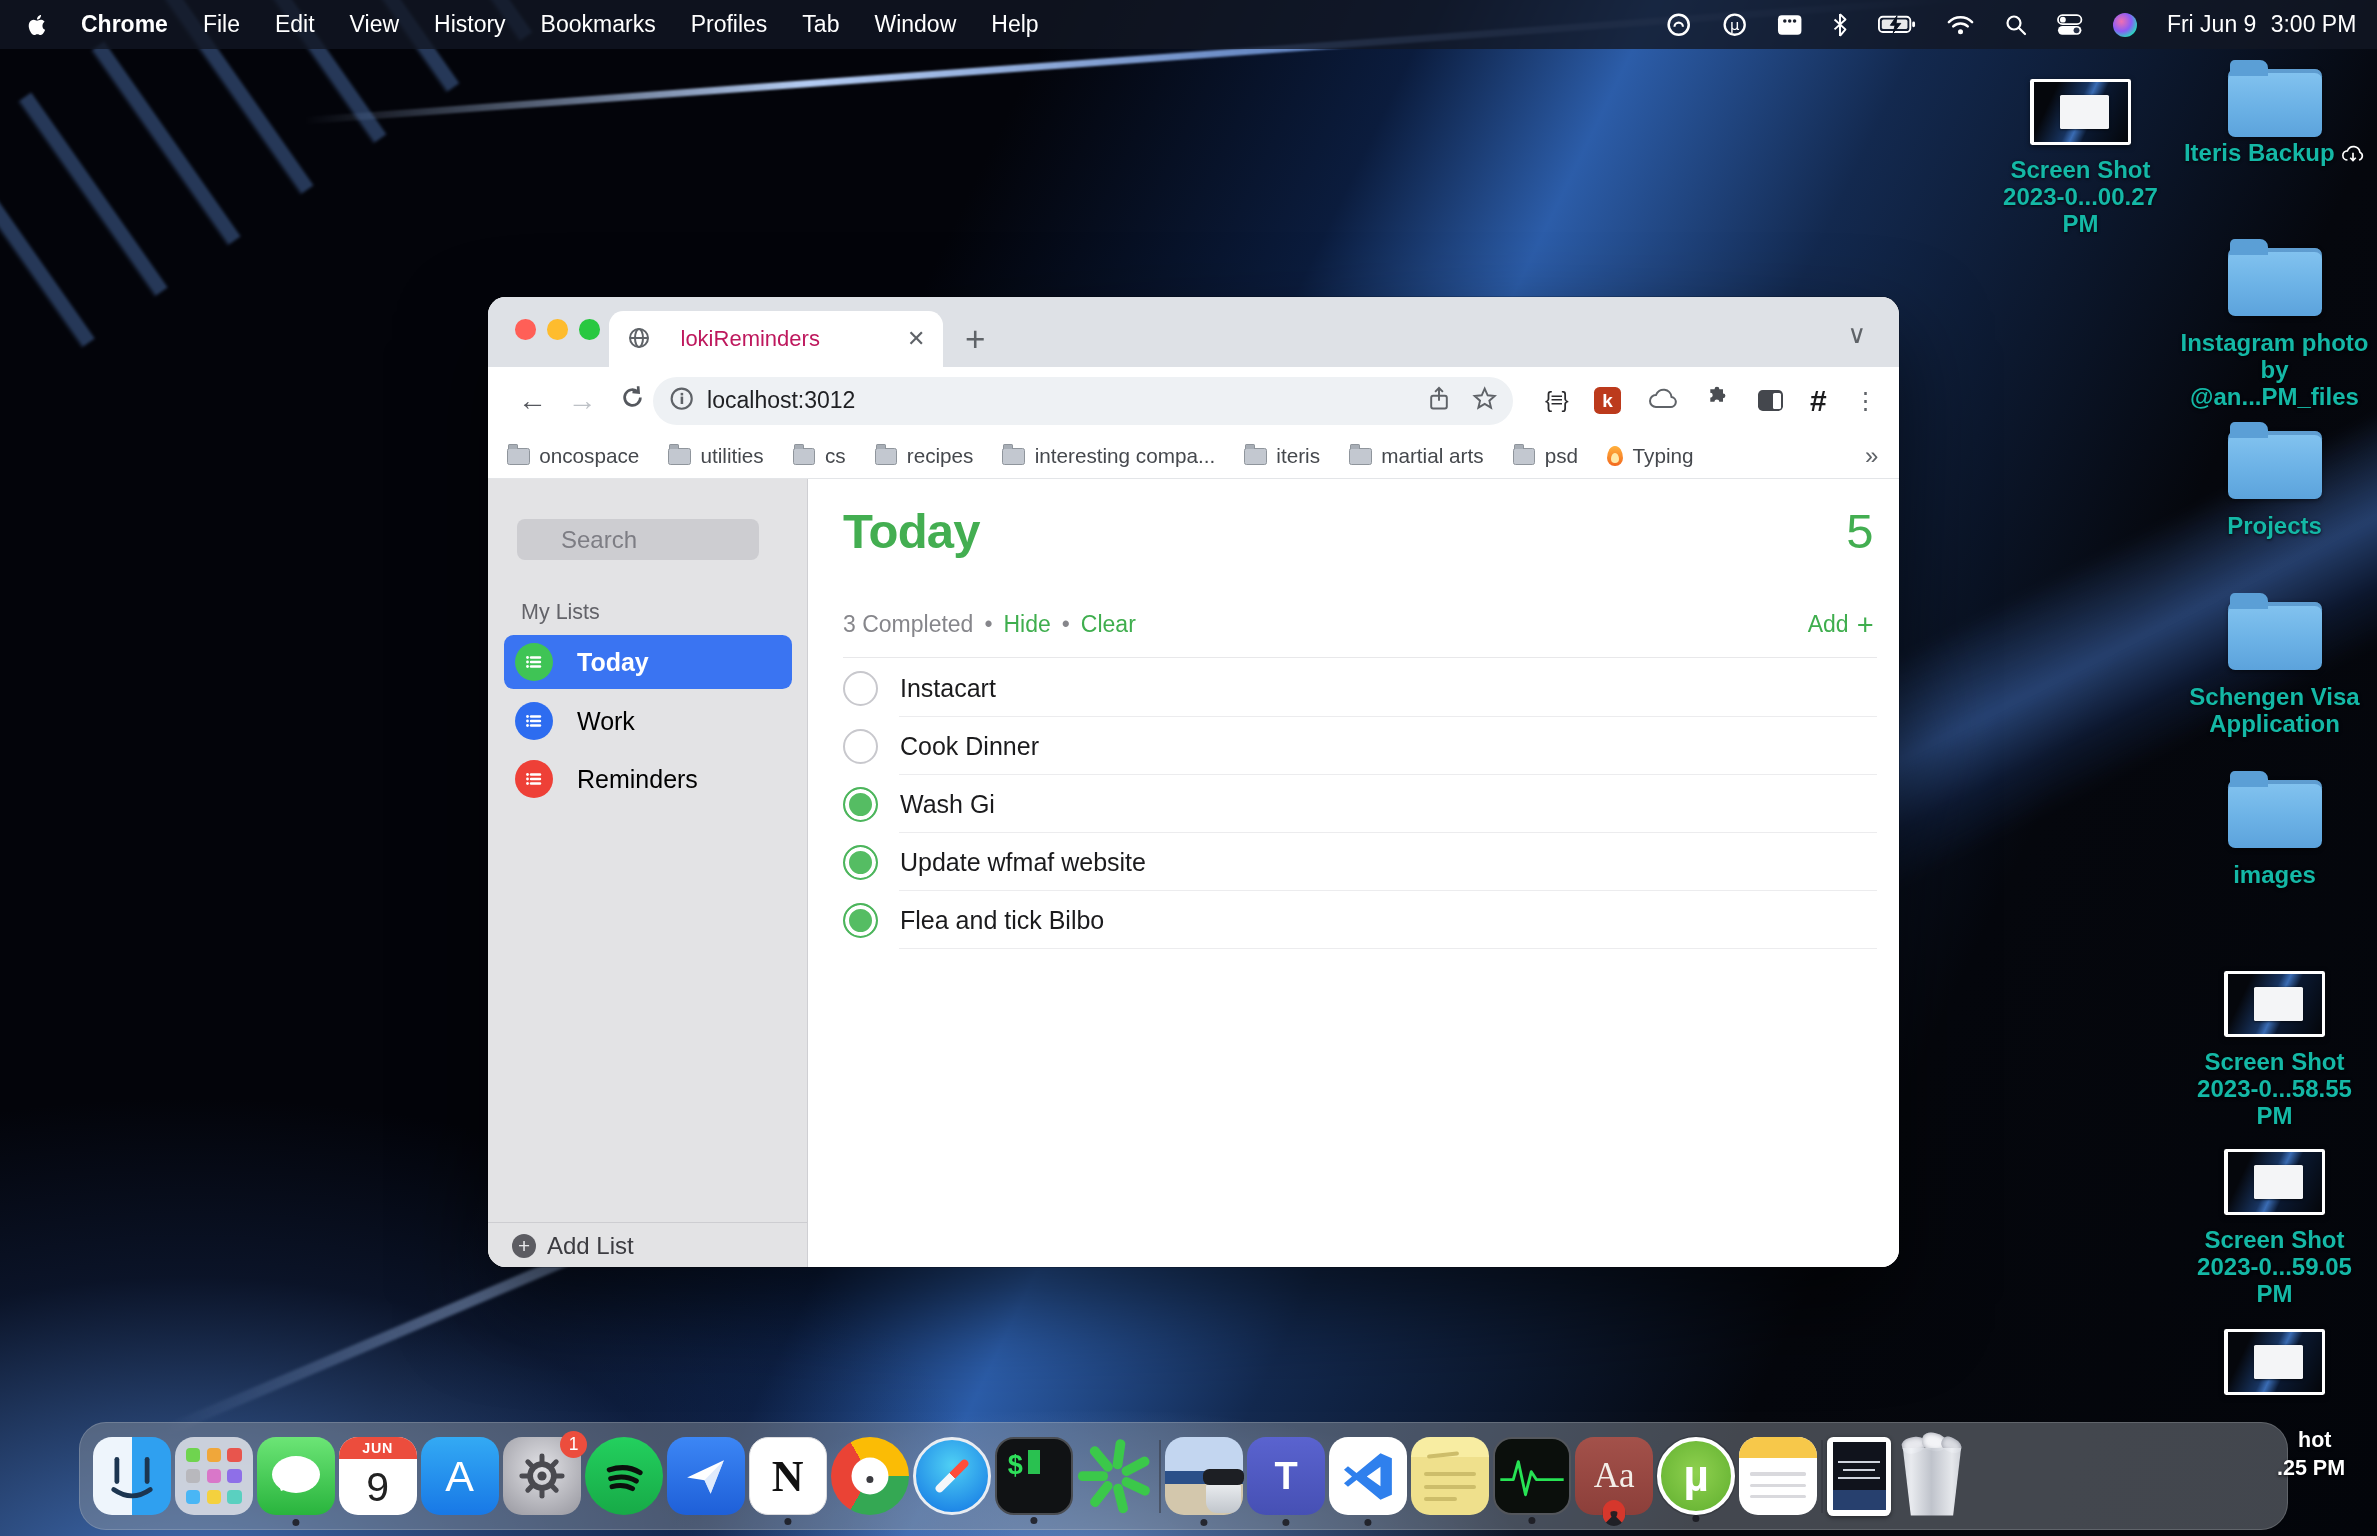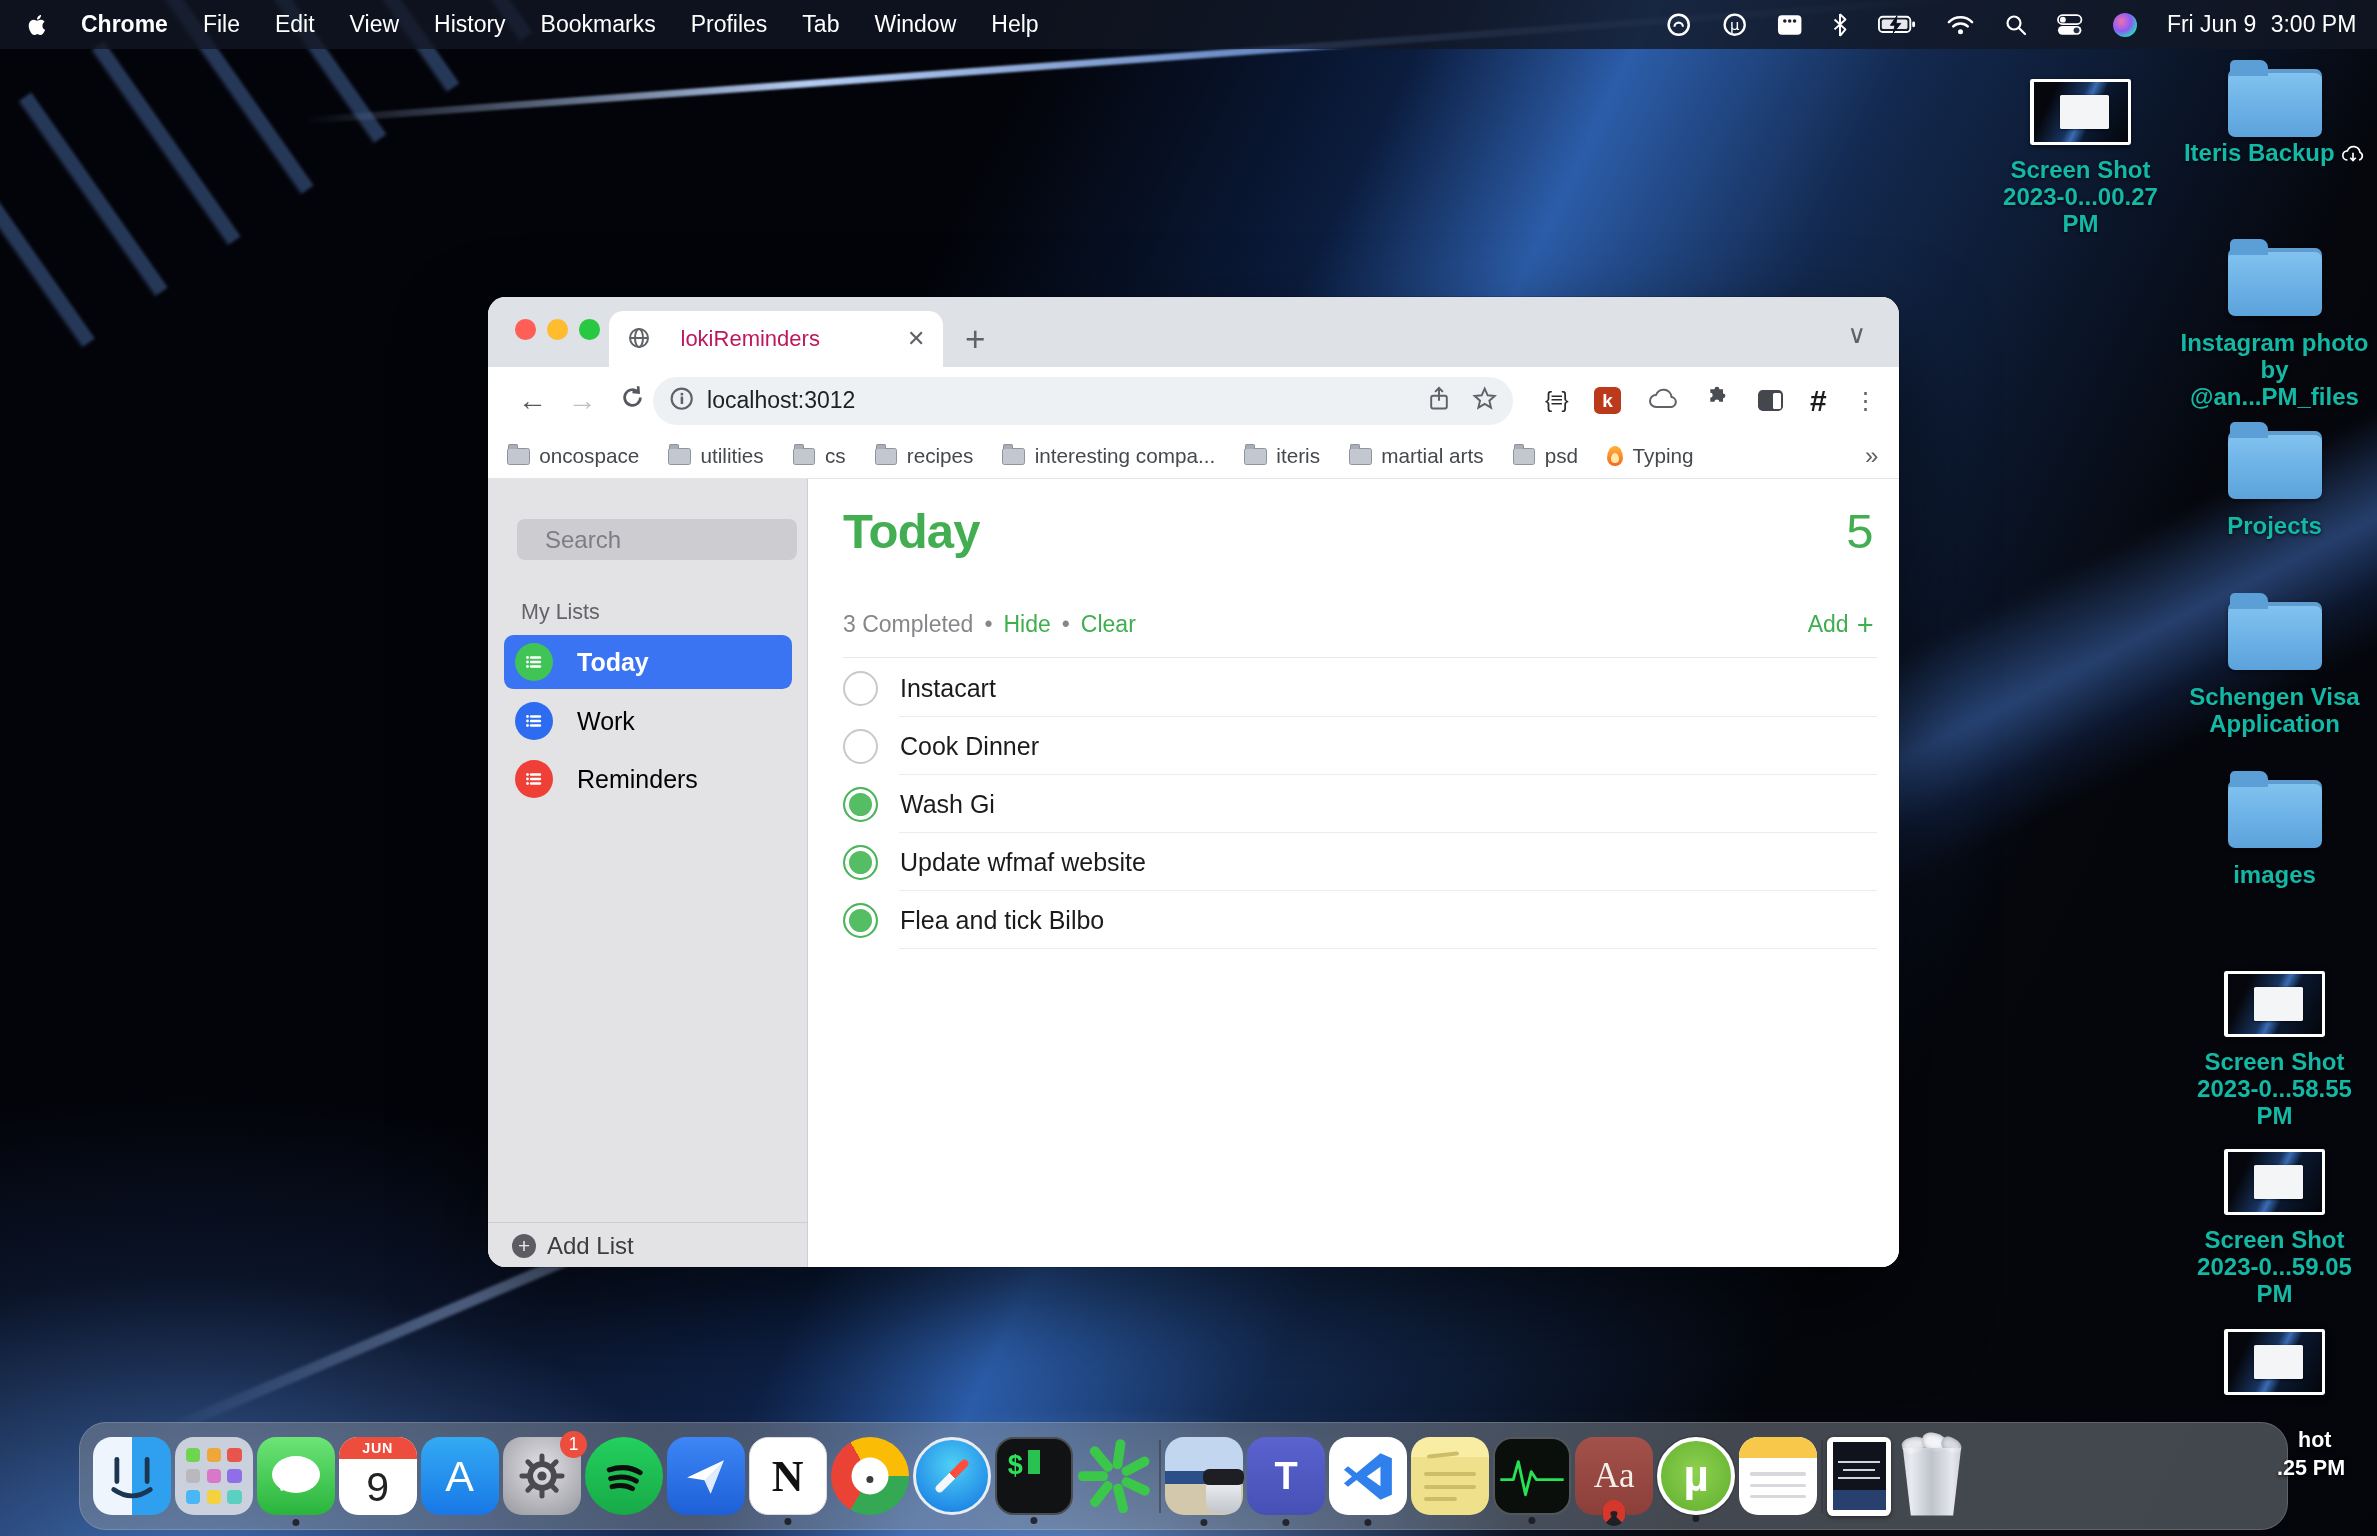--- a/index.html
+++ b/index.html
@@ -82,22 +82,22 @@
   .bm{display:flex;align-items:center;gap:9.5px;white-space:nowrap;}
   .bfold{width:20.7px;height:15px;position:relative;border-radius:2.4px;background:#c3c8d0;border:1.2px solid #8f959c;}
   .bfold::before{content:"";position:absolute;top:-4.8px;left:0;width:8px;height:4px;background:#a8aeb6;border:1.2px solid #8f959c;border-bottom:none;border-radius:1.6px 1.6px 0 0;}
   .flame{width:16px;height:20.7px;background:linear-gradient(180deg,#ffb13d,#f3691e);border-radius:50% 50% 50% 50%/60% 60% 40% 40%;position:relative;}
   .flame::after{content:"";position:absolute;left:4px;top:7.2px;width:8px;height:10.3px;background:#ffe9a8;border-radius:50% 50% 50% 50%/60% 60% 40% 40%;}
   .bmore{margin-left:auto;padding-right:20.7px;font-size:24px;color:#5f6368;}
 
   
   .content{position:relative;height:789px;display:flex;}
   .sidebar{position:relative;width:320px;background:#e3e3e5;border-right:0.8px solid #cfcfd3;box-sizing:border-box;flex:none;}
-  .search{position:absolute;left:29px;top:40px;width:280px;height:41px;border-radius:8px;
-    background:#cdcdd1;border:none;box-sizing:border-box;padding:0 8px 0 28px;font-size:24px;color:#333;
+  .search{position:absolute;left:29px;top:40px;width:242px;height:41px;border-radius:8px;
+    background:#cdcdd1;border:none;box-sizing:border-box;padding:0 8px 0 44px;font-size:24px;color:#333;
     font-family:inherit;outline:none;}
   .search::placeholder{color:#7d7d84;}
   .mag{position:absolute;left:40px;top:49px;pointer-events:none;}
   .mylists{position:absolute;left:33px;top:121px;font-size:21.5px;color:#636369;}
   .slrow{position:absolute;left:16px;width:288px;height:54px;border-radius:9.5px;
     display:flex;align-items:center;padding-left:11px;box-sizing:border-box;gap:24px;}
   .slrow.sel{background:#3a74f2;}
   .slrow .nm{font-size:25px;color:#000000;}
   .slrow.sel .nm{color:#fff;font-weight:600;}
   .lbadge{width:38px;height:38px;border-radius:50%;display:flex;align-items:center;justify-content:center;flex:none;}

